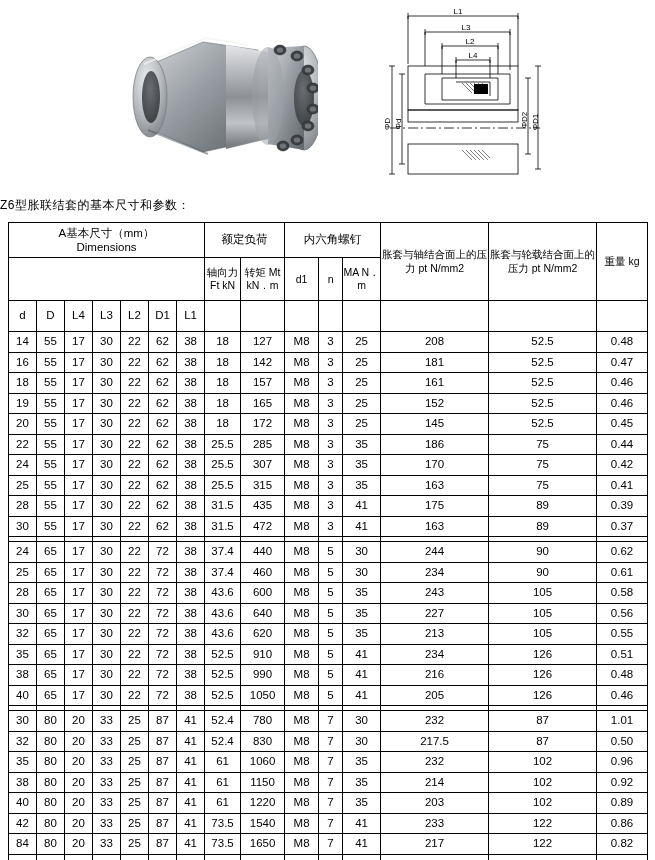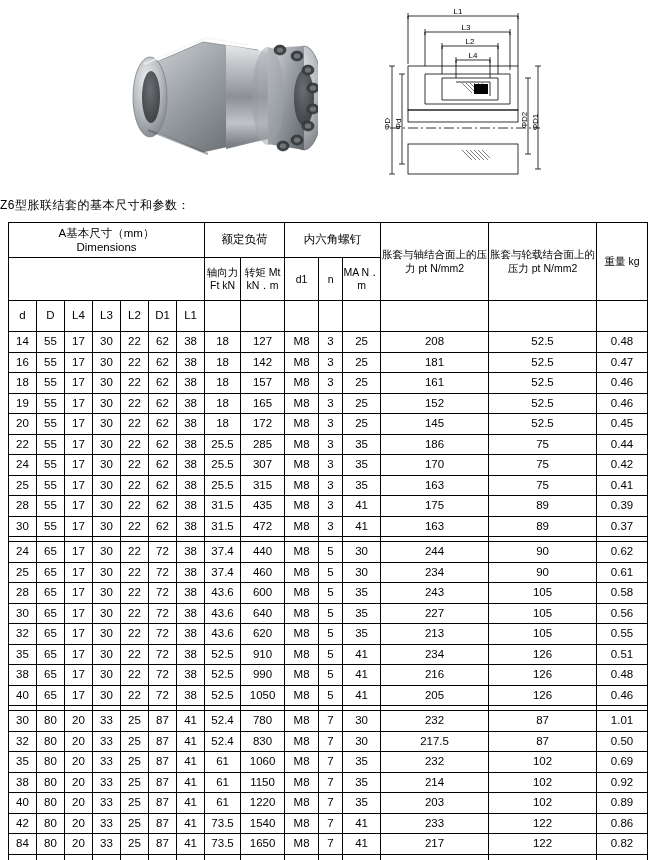--- a/index.html
+++ b/index.html
@@ -689,21 +689,21 @@
             <td>25</td>
             <td>87</td>
             <td>41</td>
             <td>61</td>
             <td>1060</td>
             <td>M8</td>
             <td>7</td>
             <td>35</td>
             <td>232</td>
             <td>102</td>
-            <td>0.69</td>
+            <td>0.96</td>
           </tr>
           <tr>
             <td>38</td>
             <td>80</td>
             <td>20</td>
             <td>33</td>
             <td>25</td>
             <td>87</td>
             <td>41</td>
             <td>61</td>

